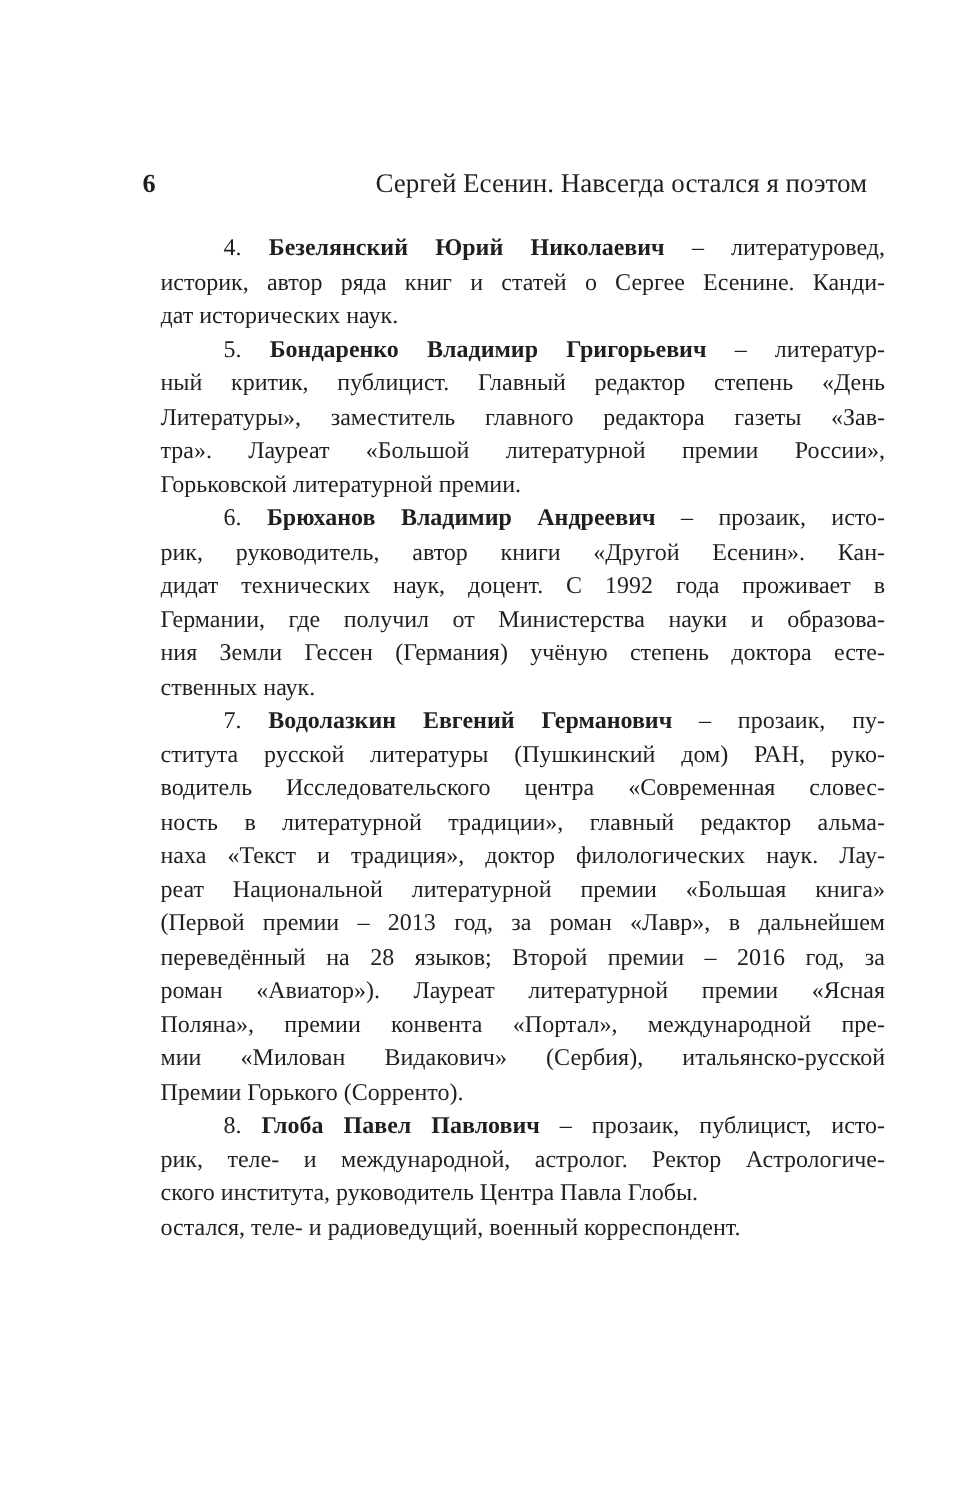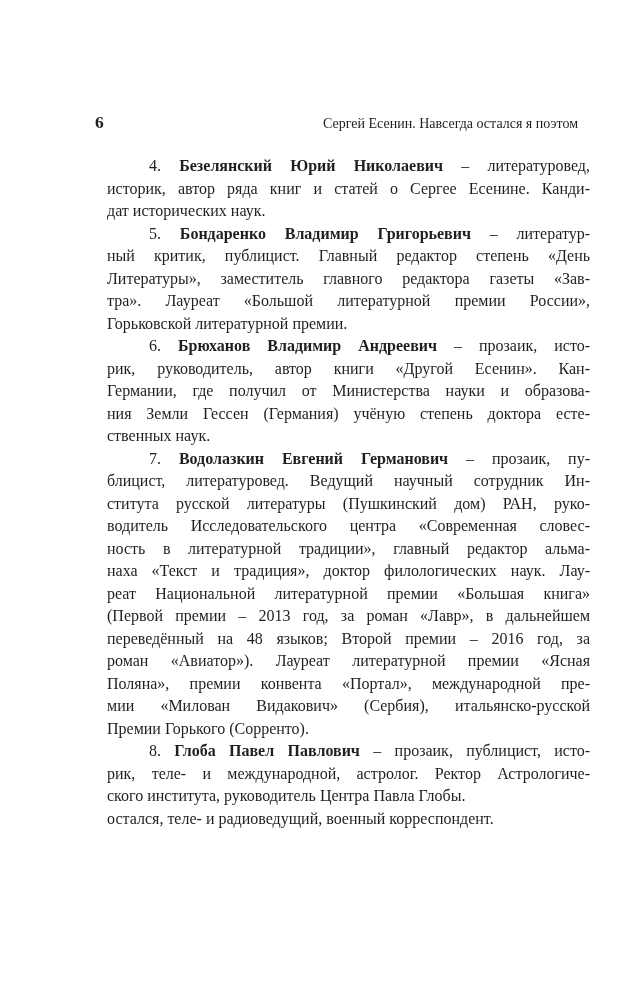--- a/index.html
+++ b/index.html
@@ -19,21 +19,21 @@
     top: 112px;
     display: flex;
     justify-content: space-between;
     align-items: baseline;
   }
   .pagenum {
     font-weight: bold;
     font-size: 17.5px;
   }
   .runtitle {
-    font-size: 14px;
+    font-size: 18px;
   }
   .body-text {
     position: absolute;
     left: 107px;
     width: 483px;
     top: 155px;
     font-size: 16px;
     line-height: 22.5px;
   }
   .entry { margin: 0; }
@@ -65,34 +65,34 @@
       <div class="entry">
         <div class="line first"><span>5.</span> <span class="bold">Бондаренко Владимир Григорьевич</span> – литератур-</div>
         <div class="line">ный критик, публицист. Главный редактор степень «День</div>
         <div class="line">Литературы», заместитель главного редактора газеты «Зав-</div>
         <div class="line">тра». Лауреат «Большой литературной премии России»,</div>
         <div class="line last">Горьковской литературной премии.</div>
       </div>
       <div class="entry">
         <div class="line first"><span>6.</span> <span class="bold">Брюханов Владимир Андреевич</span> – прозаик, исто-</div>
         <div class="line">рик, руководитель, автор книги «Другой Есенин». Кан-</div>
+        <div class="line">дидат технических наук, доцент. С 1992 года проживает в</div>
         <div class="line">Германии, где получил от Министерства науки и образова-</div>
         <div class="line">ния Земли Гессен (Германия) учёную степень доктора есте-</div>
         <div class="line last">ственных наук.</div>
       </div>
       <div class="entry">
         <div class="line first"><span>7.</span> <span class="bold">Водолазкин Евгений Германович</span> – прозаик, пу-</div>
-        <div class="line">блицист, литературовед. Ведущий научный сотрудник Ин-</div>
         <div class="line">ститута русской литературы (Пушкинский дом) РАН, руко-</div>
         <div class="line">водитель Исследовательского центра «Современная словес-</div>
         <div class="line">ность в литературной традиции», главный редактор альма-</div>
         <div class="line">наха «Текст и традиция», доктор филологических наук. Лау-</div>
         <div class="line">реат Национальной литературной премии «Большая книга»</div>
         <div class="line">(Первой премии – 2013 год, за роман «Лавр», в дальнейшем</div>
-        <div class="line">переведённый на 48 языков; Второй премии – 2016 год, за</div>
+        <div class="line">переведённый на 28 языков; Второй премии – 2016 год, за</div>
         <div class="line">роман «Авиатор»). Лауреат литературной премии «Ясная</div>
         <div class="line">Поляна», премии конвента «Портал», международной пре-</div>
         <div class="line">мии «Милован Видакович» (Сербия), итальянско-русской</div>
         <div class="line last">Премии Горького (Сорренто).</div>
       </div>
       <div class="entry">
         <div class="line first"><span>8.</span> <span class="bold">Глоба Павел Павлович</span> – прозаик, публицист, исто-</div>
         <div class="line">рик, теле- и международной, астролог. Ректор Астрологиче-</div>
         <div class="line last">ского института, руководитель Центра Павла Глобы.</div>
       </div>

